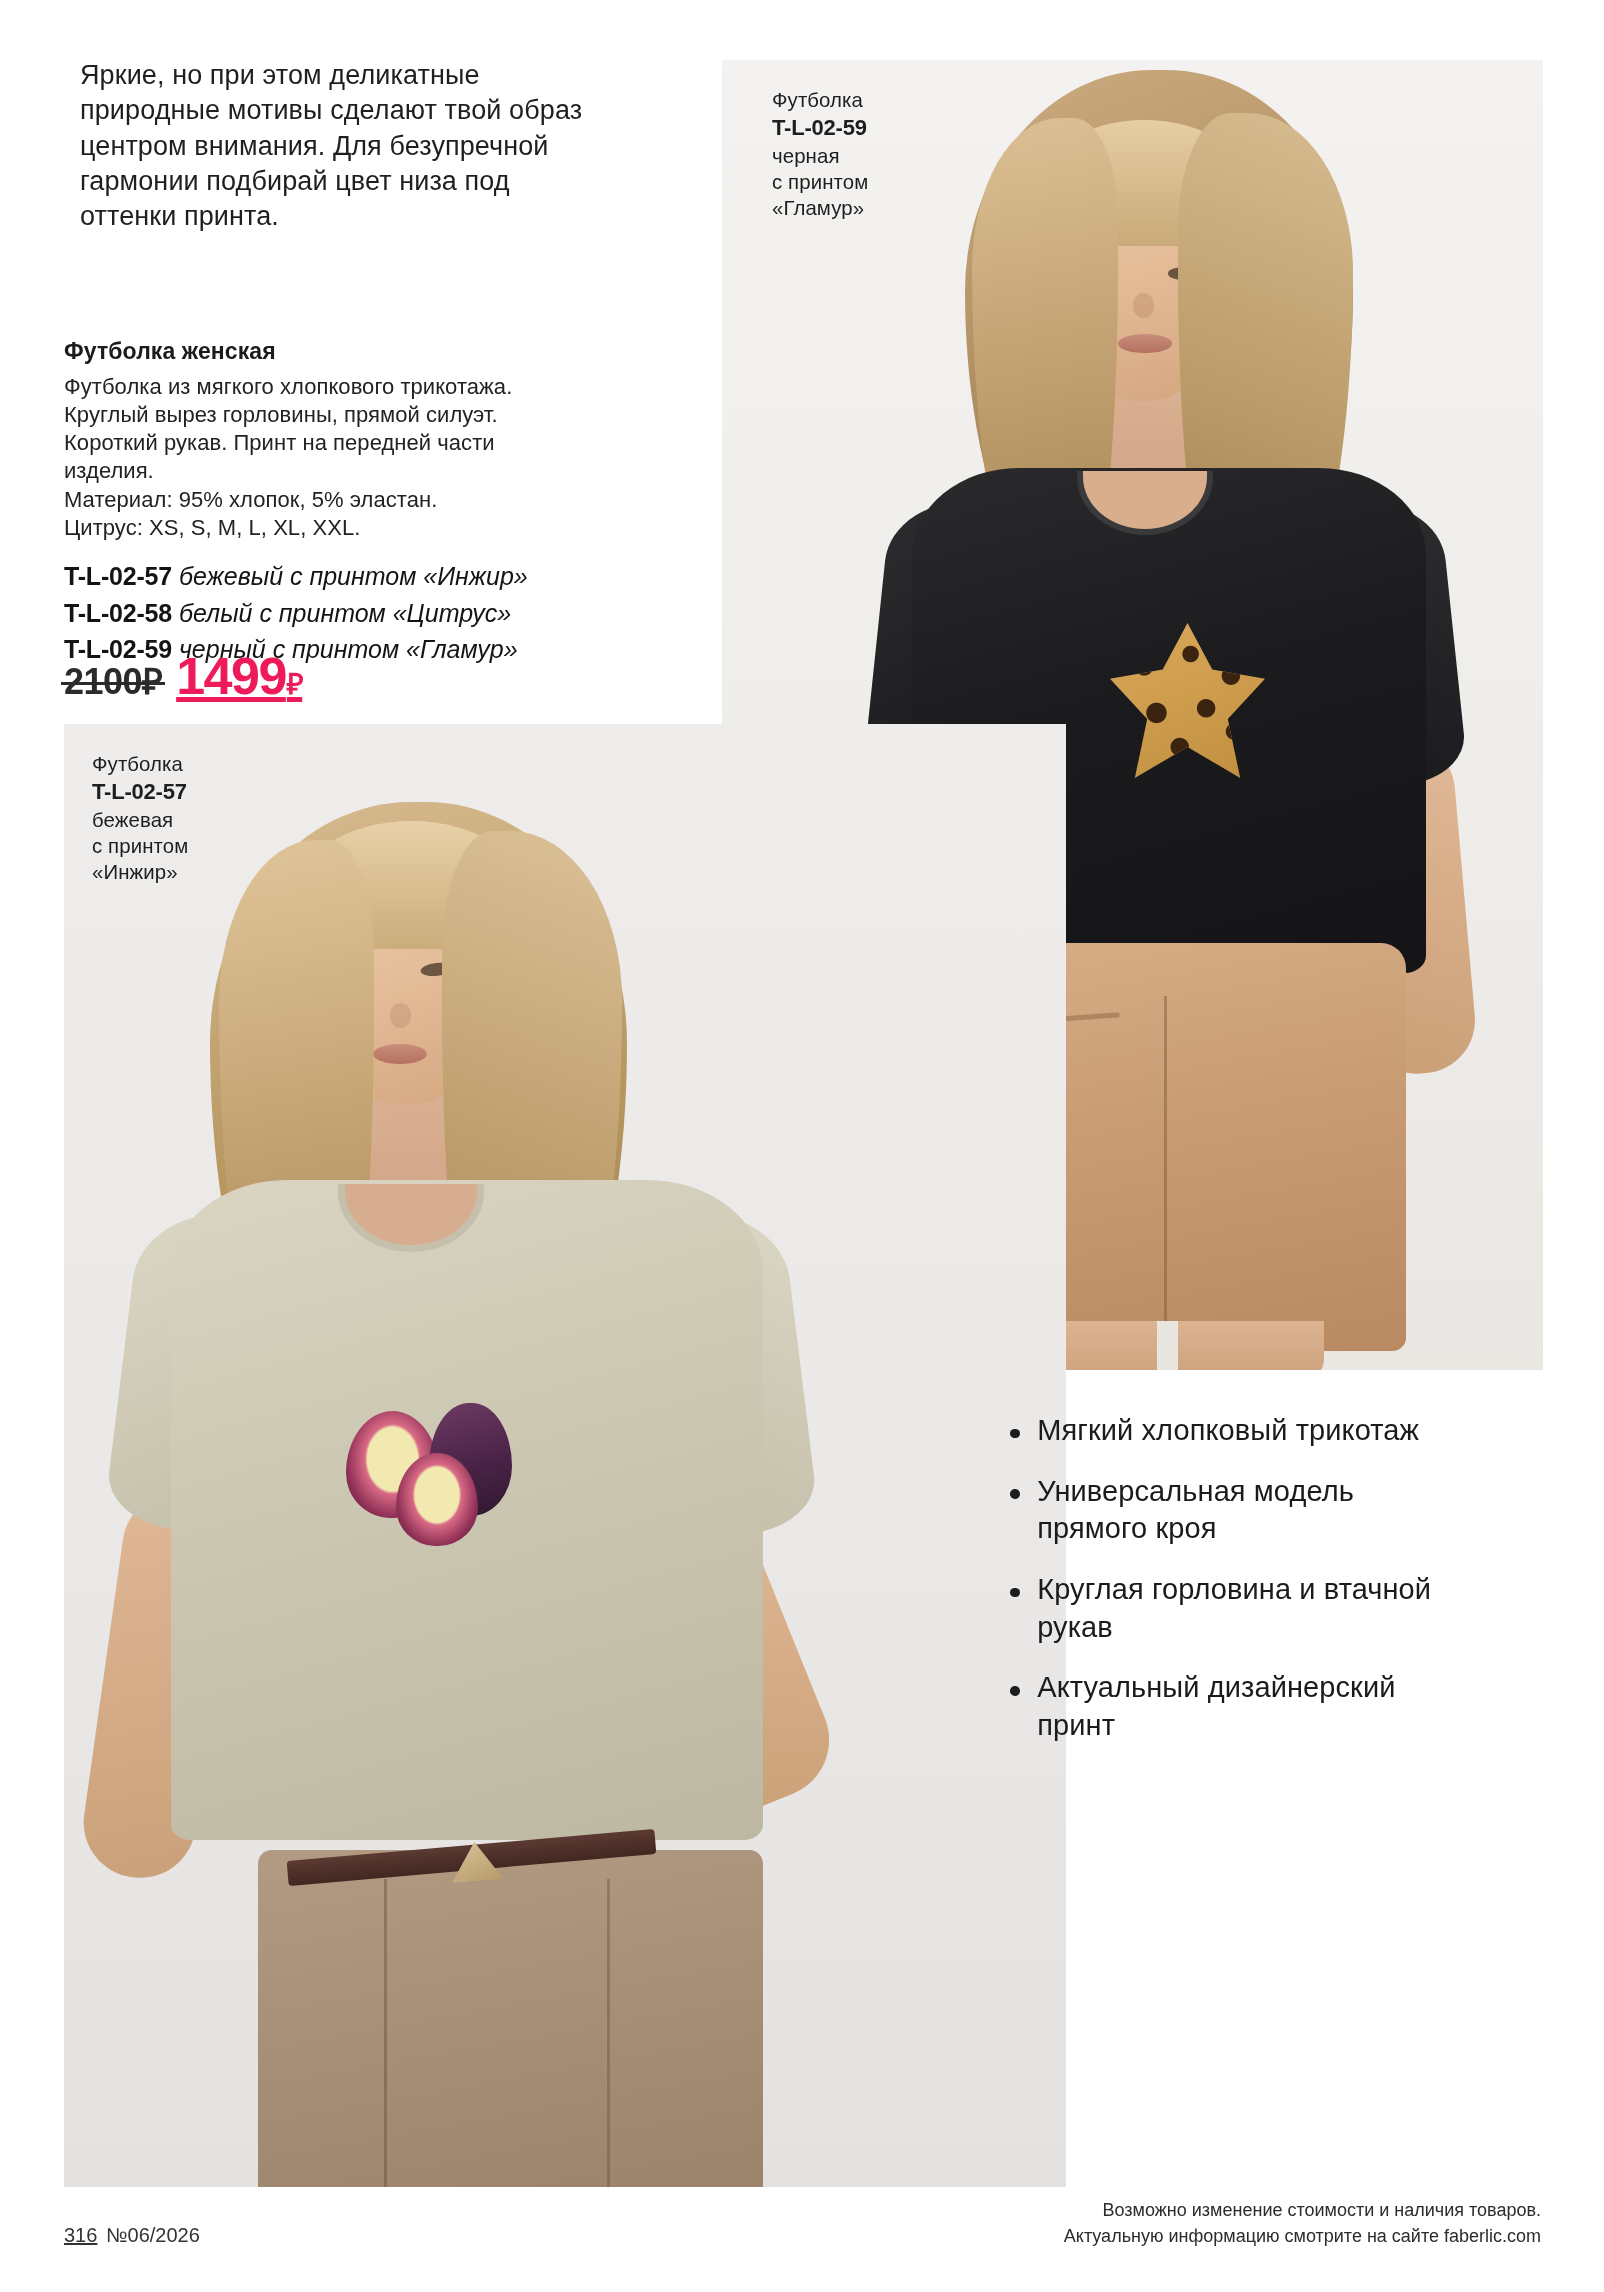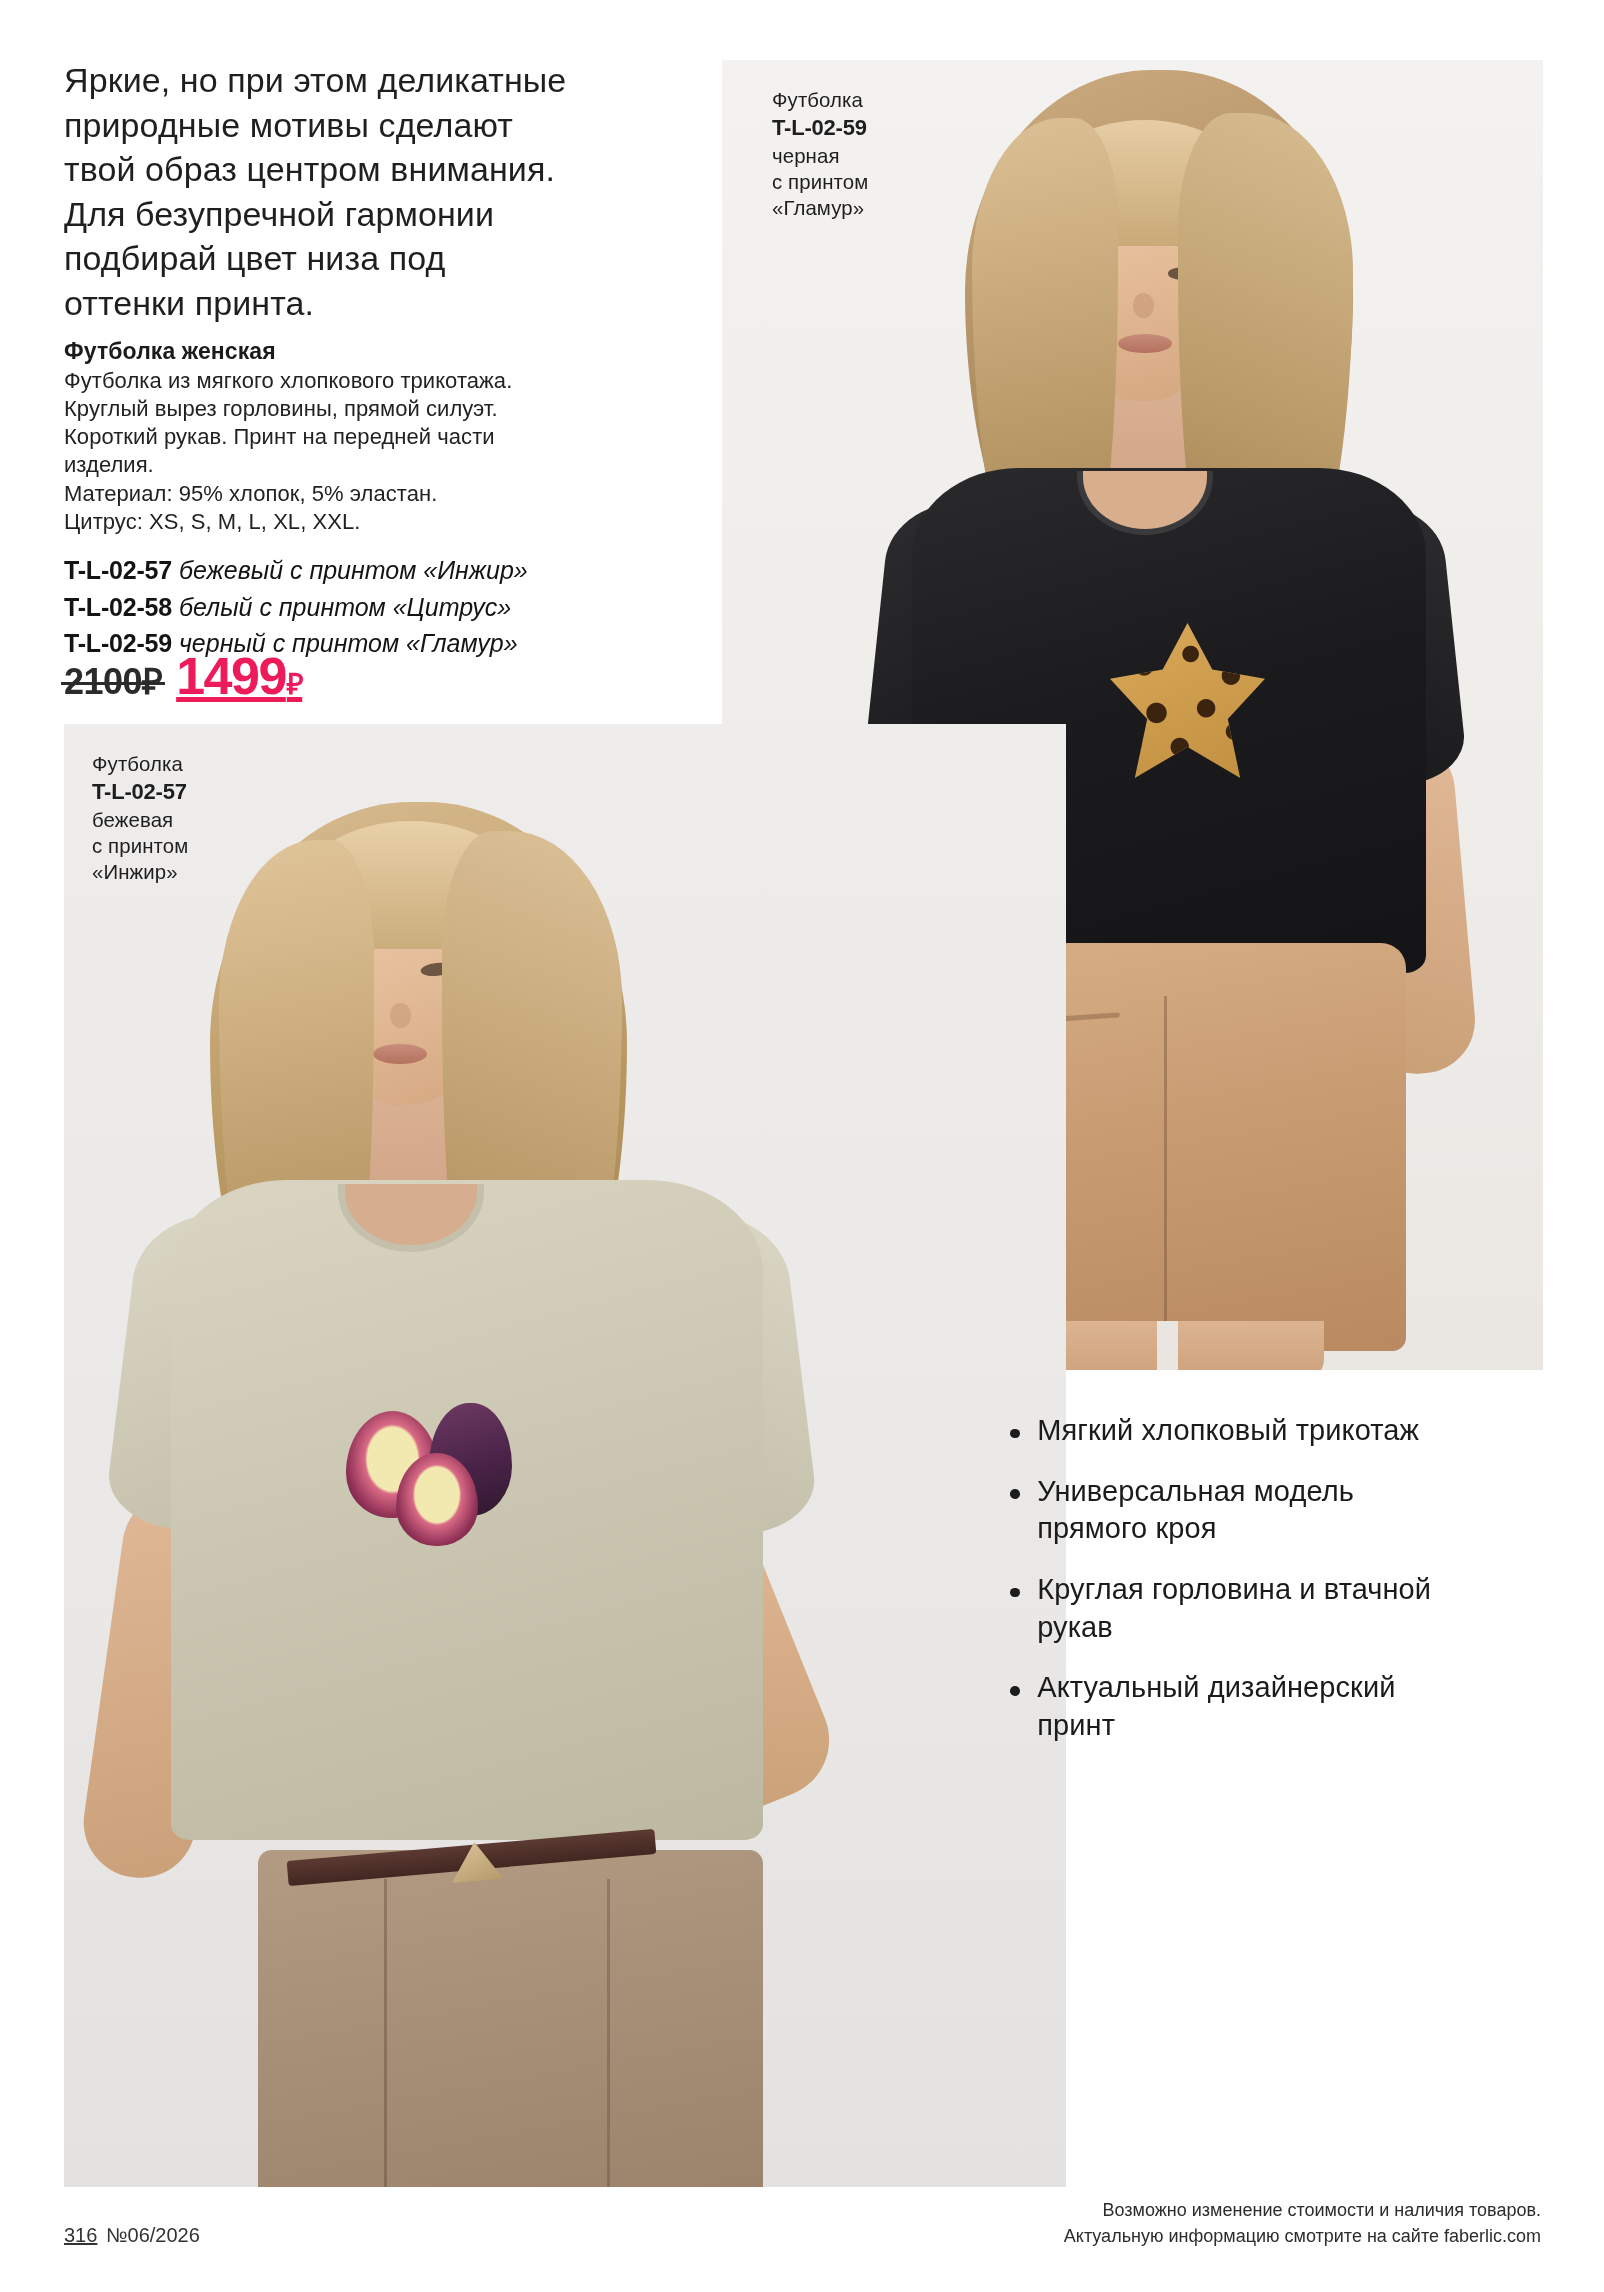--- a/index.html
+++ b/index.html
@@ -15,41 +15,41 @@
   }
 
   .page {
     position: absolute;
     inset: 0;
   }
 
   
   .intro {
     position: absolute;
-    left: 64px;
+    left: 80px;
     top: 58px;
     width: 505px;
-    font-size: 34px;
+    font-size: 27px;
     line-height: 1.31;
     color: #1f1f1f;
     letter-spacing: 0.1px;
   }
 
   
   .desc {
     position: absolute;
     left: 64px;
     top: 338px;
     width: 582px;
   }
   .desc-title {
     font-size: 23px;
     font-weight: bold;
     color: #1b1b1b;
-    margin-bottom: 2px;
+    margin-bottom: 8px;
     letter-spacing: 0.1px;
   }
   .desc-body {
     font-size: 22px;
     line-height: 1.28;
     color: #222;
     letter-spacing: 0.05px;
   }
   .desc-body p { margin: 0; }
 

